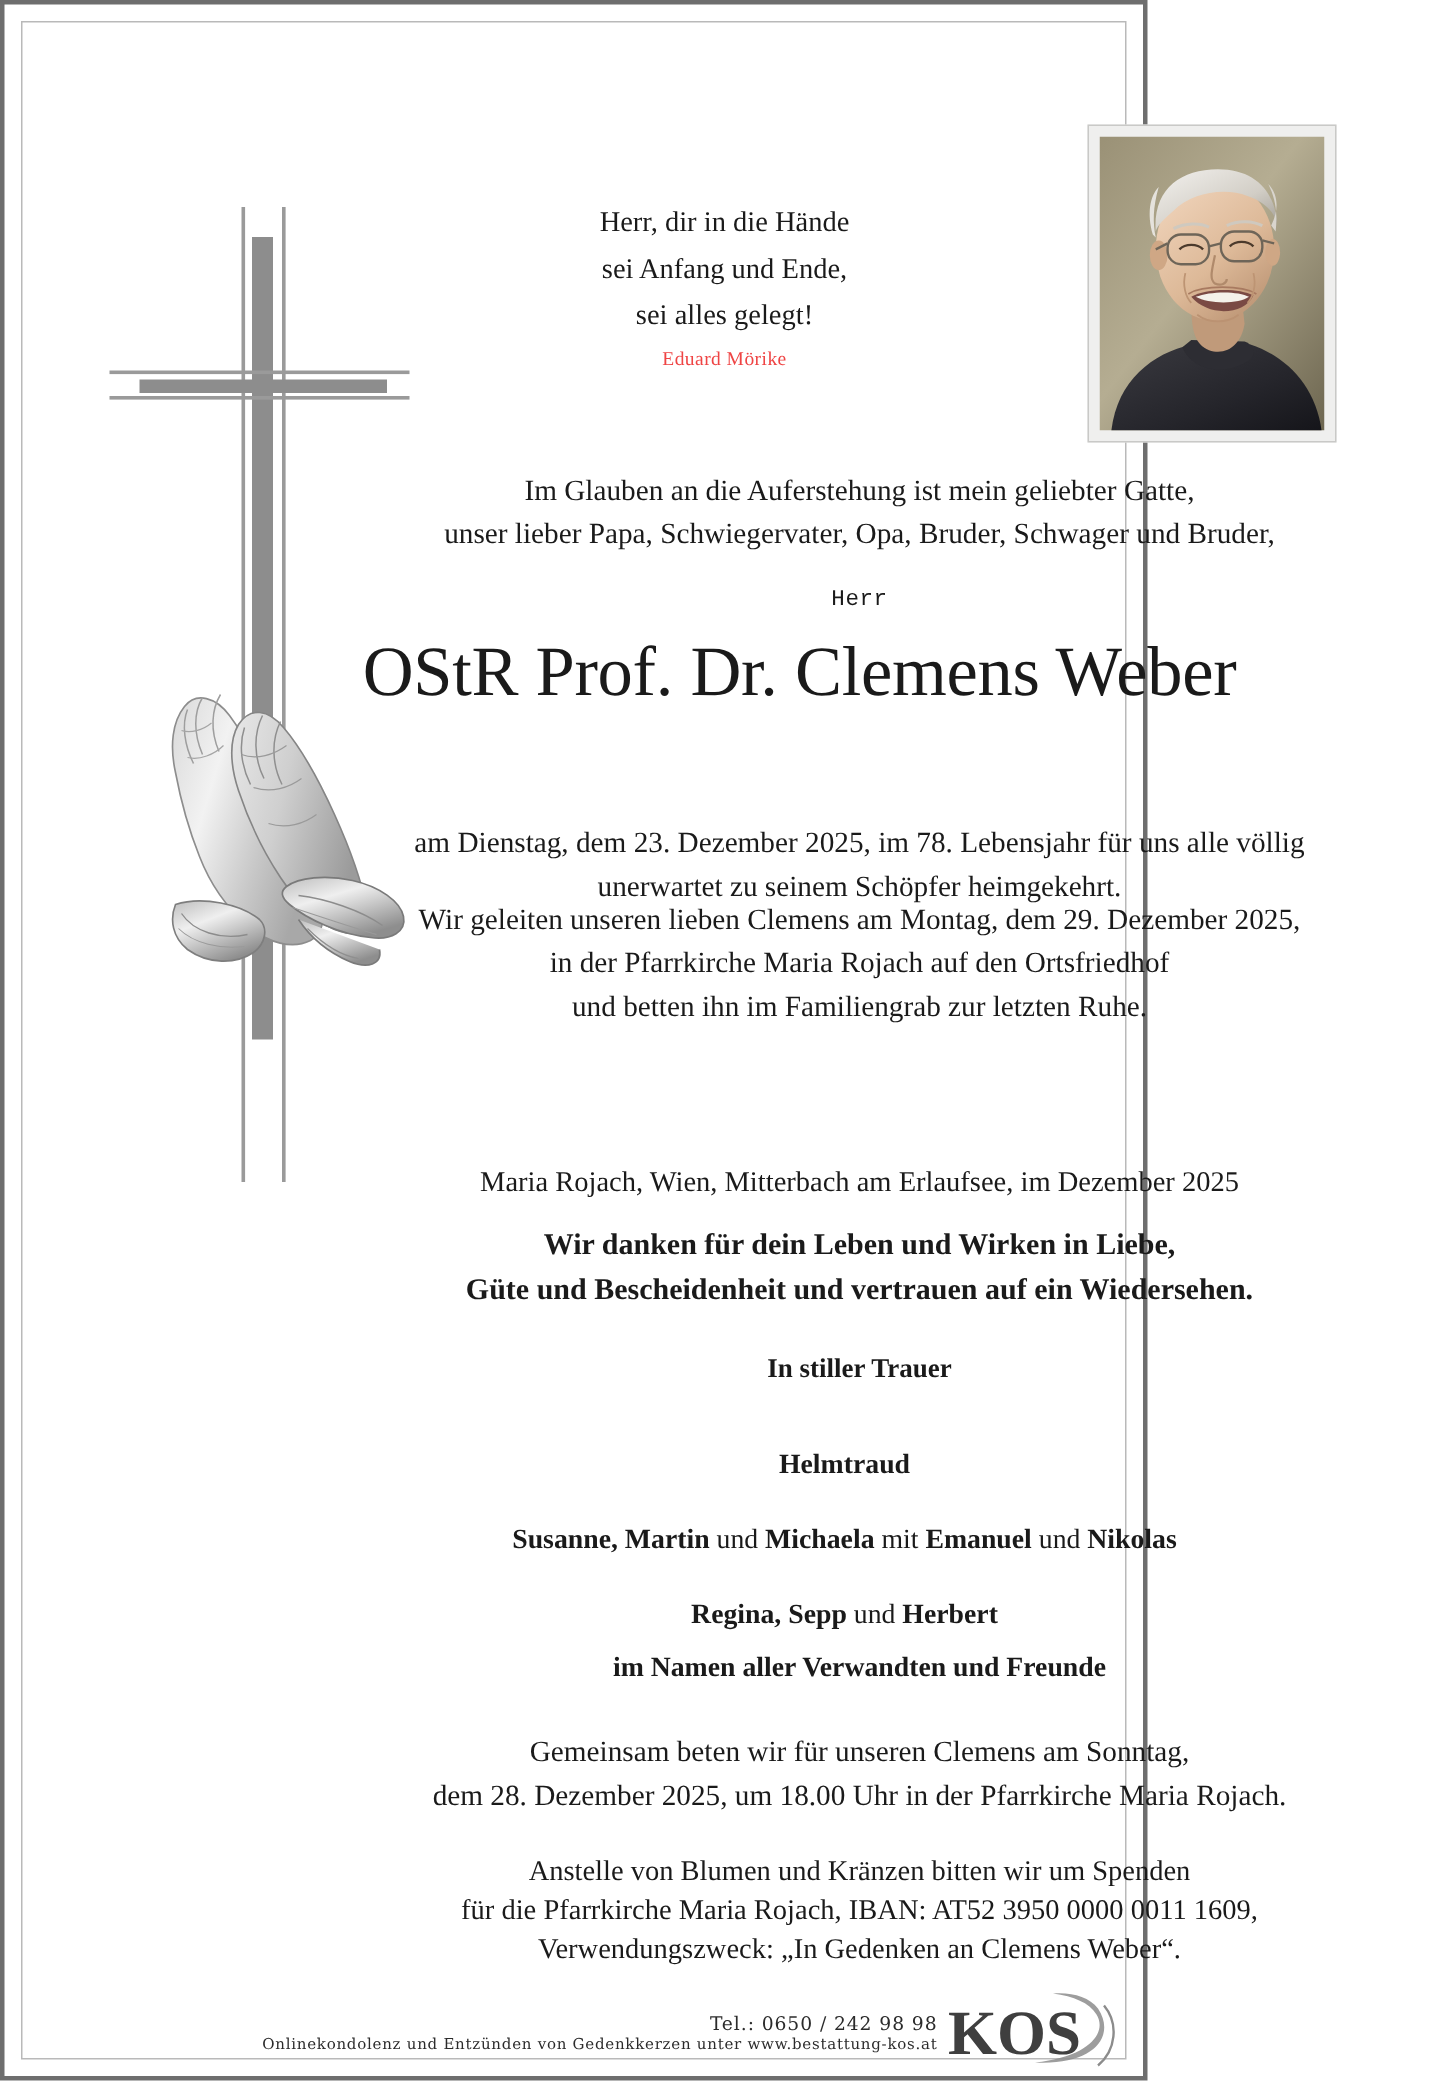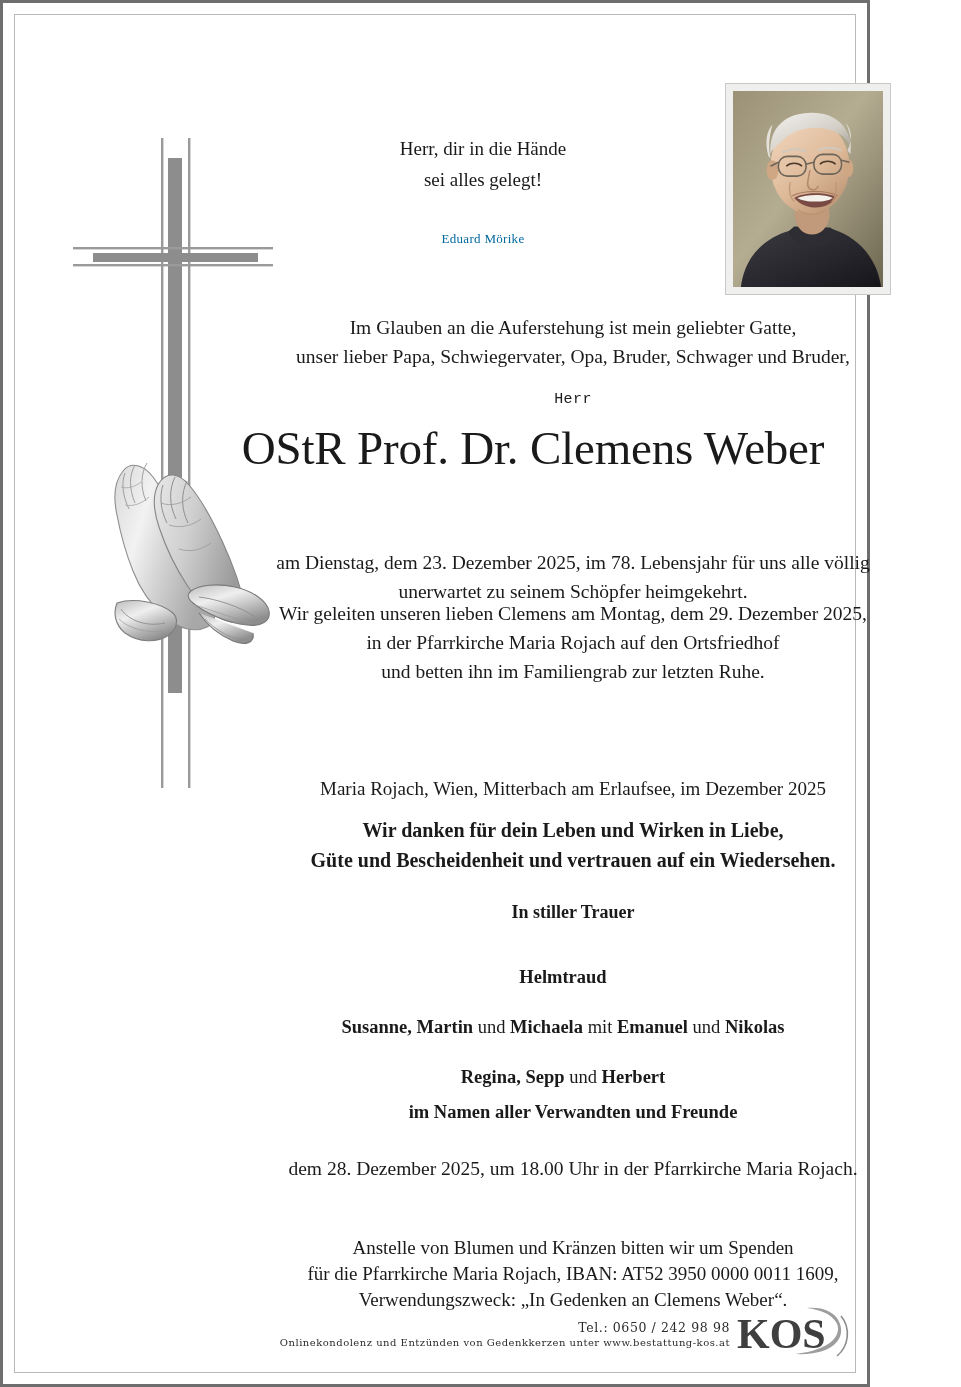--- a/index.html
+++ b/index.html
@@ -12,21 +12,21 @@
     height: 1387px;
     font-family: "Liberation Serif", "DejaVu Serif", serif;
     color: #1a1a1a;
     overflow: hidden;
   }
 
   
   .page {
     position: absolute;
     left: 0; top: 0;
-    width: 870px;
+    width: 765px;
     height: 1387px;
     box-sizing: border-box;
     border: 3px solid #6e6e6e;
     background: #ffffff;
   }
   .inner-frame {
     position: absolute;
     left: 11px; top: 11px;
     right: 11px; bottom: 11px;
     box-sizing: border-box;
@@ -83,21 +83,21 @@
     position: absolute;
     left: 280px; top: 130px; width: 400px;
     font-size: 19px;
     line-height: 31px;
     color: #1a1a1a;
   }
   .poem-author {
     position: absolute;
     left: 280px; top: 228px; width: 400px;
     font-size: 13px;
-    color: #0369a1;
+    color: #ef4444;
     letter-spacing: .3px;
   }
 
   .intro {
     position: absolute;
     left: 200px; top: 310px; width: 740px;
     font-size: 19.5px;
     line-height: 29px;
   }
 
@@ -185,21 +185,21 @@
     left: 180px; top: 1232px; width: 780px;
     font-size: 19px;
     line-height: 26px;
   }
 
   
   .footer {
     position: absolute;
     left: 12px;
     right: 12px;
-    bottom: 26px;
+    bottom: 5px;
     height: 58px;
   }
   .footer-tel {
     position: absolute;
     right: 125px;
     top: 20px;
     font-family: "DejaVu Serif", "Liberation Serif", serif;
     font-size: 12.5px;
     color: #2b2b2b;
     letter-spacing: .6px;
@@ -363,20 +363,21 @@
       <path d="M104 92 C106 100 104 108 100 112" stroke="#bd9473" stroke-width="1.2" fill="none"></path>
 
       <path d="M66 120 C74 126 86 126 94 120" stroke="#bb9272" stroke-width="1.2" fill="none"></path>
     </svg>
   </div>
 
   <div class="content">
 
     <div class="poem">
       <div>Herr, dir in die Hände</div>
+      <div>sei Anfang und Ende,</div>
       <div>sei alles gelegt!</div>
     </div>
 
     <div class="poem-author">Eduard Mörike</div>
 
     <div class="intro">
       <div>Im Glauben an die Auferstehung ist mein geliebter Gatte,</div>
       <div>unser lieber Papa, Schwiegervater, Opa, Bruder, Schwager und Bruder,</div>
     </div>
 
@@ -420,20 +421,21 @@
       <div class="m-row">
         <b>Regina, Sepp</b>
         <span class="plain">und</span>
         <b>Herbert</b>
       </div>
     </div>
 
     <div class="relatives">im Namen aller Verwandten und Freunde</div>
 
     <div class="prayer">
+      <div>Gemeinsam beten wir für unseren Clemens am Sonntag,</div>
       <div>dem 28. Dezember 2025, um 18.00 Uhr in der Pfarrkirche Maria Rojach.</div>
     </div>
 
     <div class="donation">
       <div>Anstelle von Blumen und Kränzen bitten wir um Spenden</div>
       <div>für die Pfarrkirche Maria Rojach, IBAN: AT52 3950 0000 0011 1609,</div>
       <div>Verwendungszweck: „In Gedenken an Clemens Weber“.</div>
     </div>
   </div>
 

